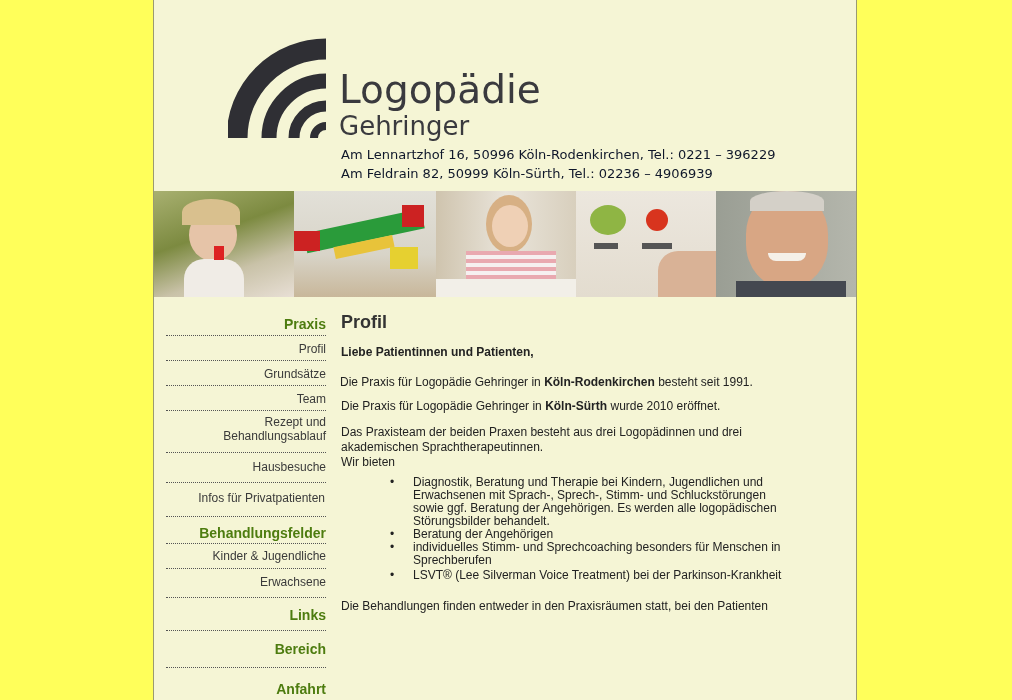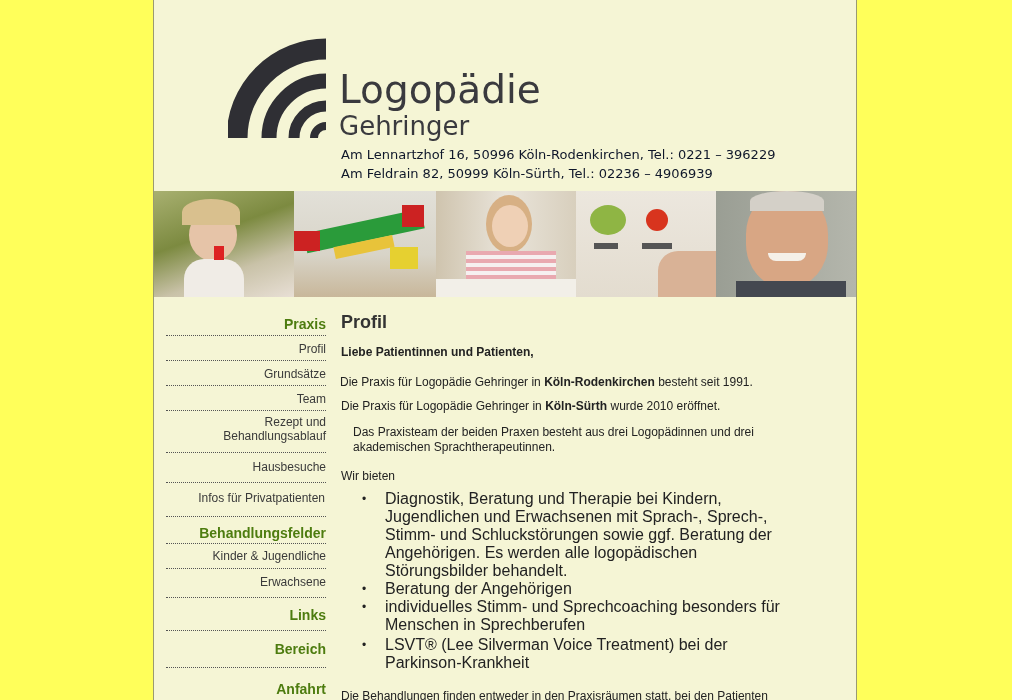--- a/index.html
+++ b/index.html
@@ -40,21 +40,21 @@
     .nav-item {
       display: block; text-align: right; font-size: 12px; color: #3a3a3a;
       border-bottom: 1px dotted #555; cursor: pointer; text-decoration: none;
       padding-right: 0;
     }
     .nav-head { font-weight: bold; font-size: 14px; color: #4d7c0f; }
     .content { position: absolute; left: 187px; top: 312px; width: 460px; color: #222; font-size: 12px; }
     .content h1 { font-size: 18px; margin: 0; font-weight: bold; color: #333; }
     .content p { margin: 0; line-height: 15px; }
     .content ul { margin: 0; padding-left: 44px; list-style: none; }
-    .content li { position: relative; line-height: 18px; font-size: 16px; }
+    .content li { position: relative; line-height: 13px; font-size: 12px; margin-left: 28px; }
     .content li::before { content: "•"; position: absolute; left: -23px; font-size: 12px; }
   </style>
 </head>
 <body>
 
 <div class="page">
   <div class="header">
     <div class="logo-mark">
       <svg width="98" height="100" viewBox="0 0 98 100">
         <g fill="none" stroke="#2f2f34">
@@ -120,22 +120,22 @@
     <a class="nav-item nav-head" style="height:32px;line-height:34px;">Links</a>
     <a class="nav-item nav-head" style="height:36px;line-height:36px;">Bereich</a>
     <a class="nav-item nav-head" style="height:36px;line-height:42px;border-bottom:none;">Anfahrt</a>
   </nav>
 
   <main class="content">
     <h1>Profil</h1>
     <p style="margin-top:12px;font-weight:bold;">Liebe Patientinnen und Patienten,</p>
     <p style="margin-top:15px;margin-left:-1px;"><span>Die Praxis für Logopädie Gehringer in </span><b>Köln-Rodenkirchen</b><span> besteht seit 1991.</span></p>
     <p style="margin-top:9px;"><span>Die Praxis für Logopädie Gehringer in </span><b>Köln-Sürth</b><span> wurde 2010 eröffnet.</span></p>
-    <p style="margin-top:11px;width:420px;margin-left:12px;">Das Praxisteam der beiden Praxen besteht aus drei Logopädinnen und drei akademischen Sprachtherapeutinnen.</p>
-    <p style="margin-top:14px;">Wir bieten</p>
+    <p style="margin-top:11px;width:420px;">Das Praxisteam der beiden Praxen besteht aus drei Logopädinnen und drei akademischen Sprachtherapeutinnen.</p>
+    <p style="">Wir bieten</p>
     <ul style="margin-top:6px;width:400px;">
       <li>Diagnostik, Beratung und Therapie bei Kindern, Jugendlichen und Erwachsenen mit  Sprach-, Sprech-, Stimm- und Schluckstörungen sowie ggf. Beratung der Angehörigen. Es werden alle logopädischen Störungsbilder behandelt.</li>
       <li>Beratung der Angehörigen</li>
       <li>individuelles Stimm- und Sprechcoaching besonders für Menschen in Sprechberufen</li>
       <li style="margin-top:2px;">LSVT® (Lee Silverman Voice Treatment) bei der Parkinson-Krankheit</li>
     </ul>
     <p style="margin-top:17px;">Die Behandlungen finden entweder in den Praxisräumen statt, bei den Patienten</p>
   </main>
 </div>
 

